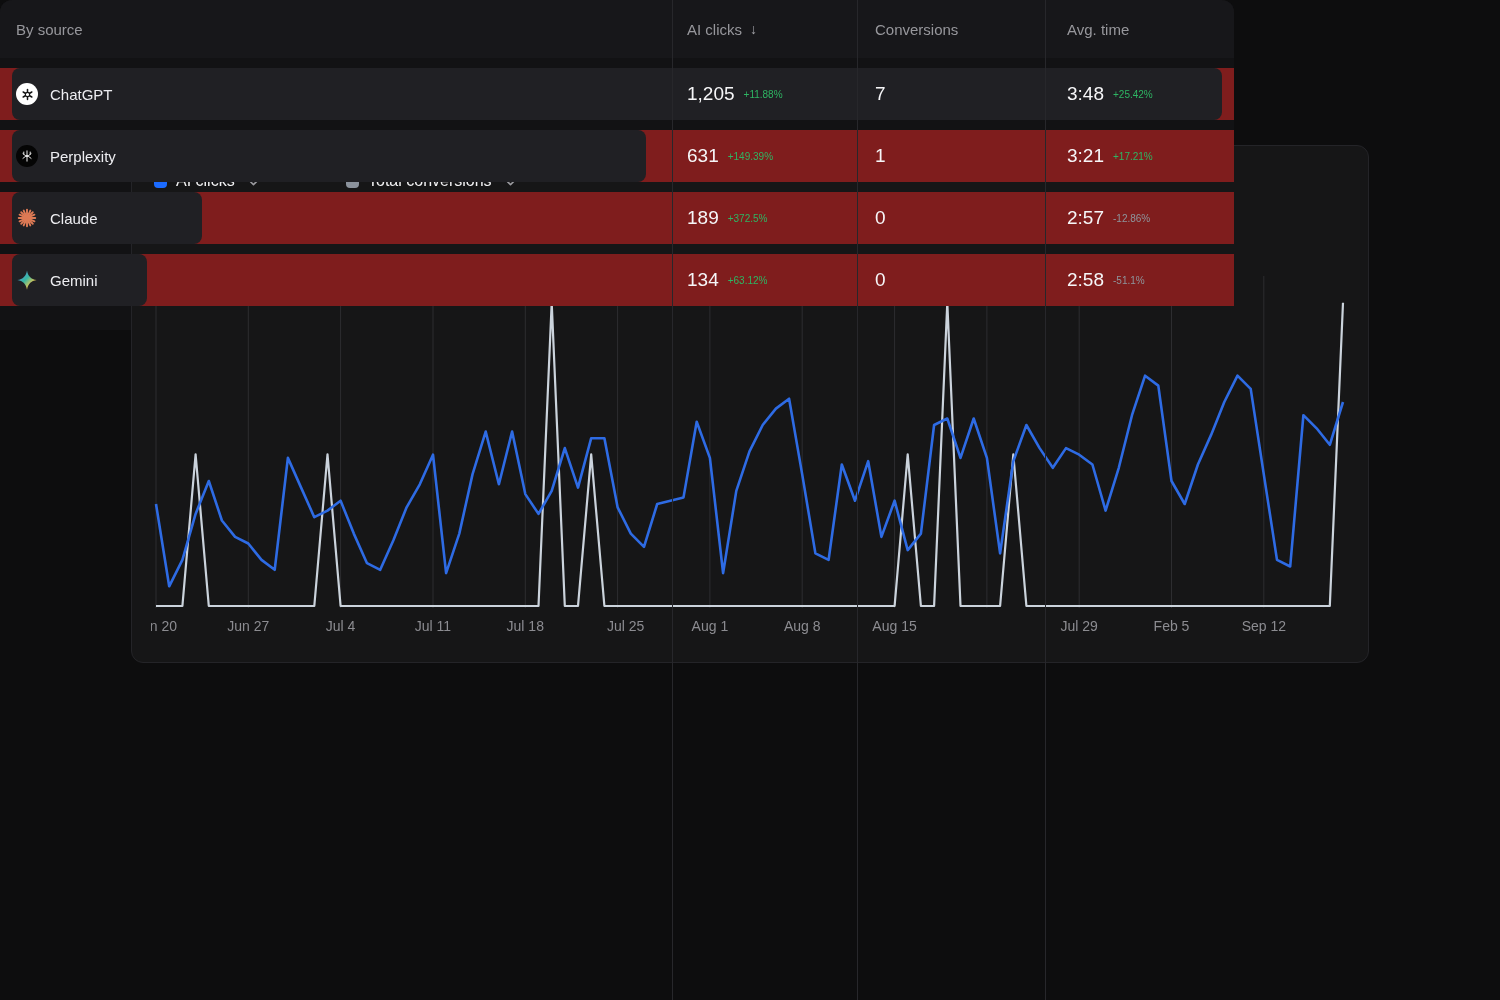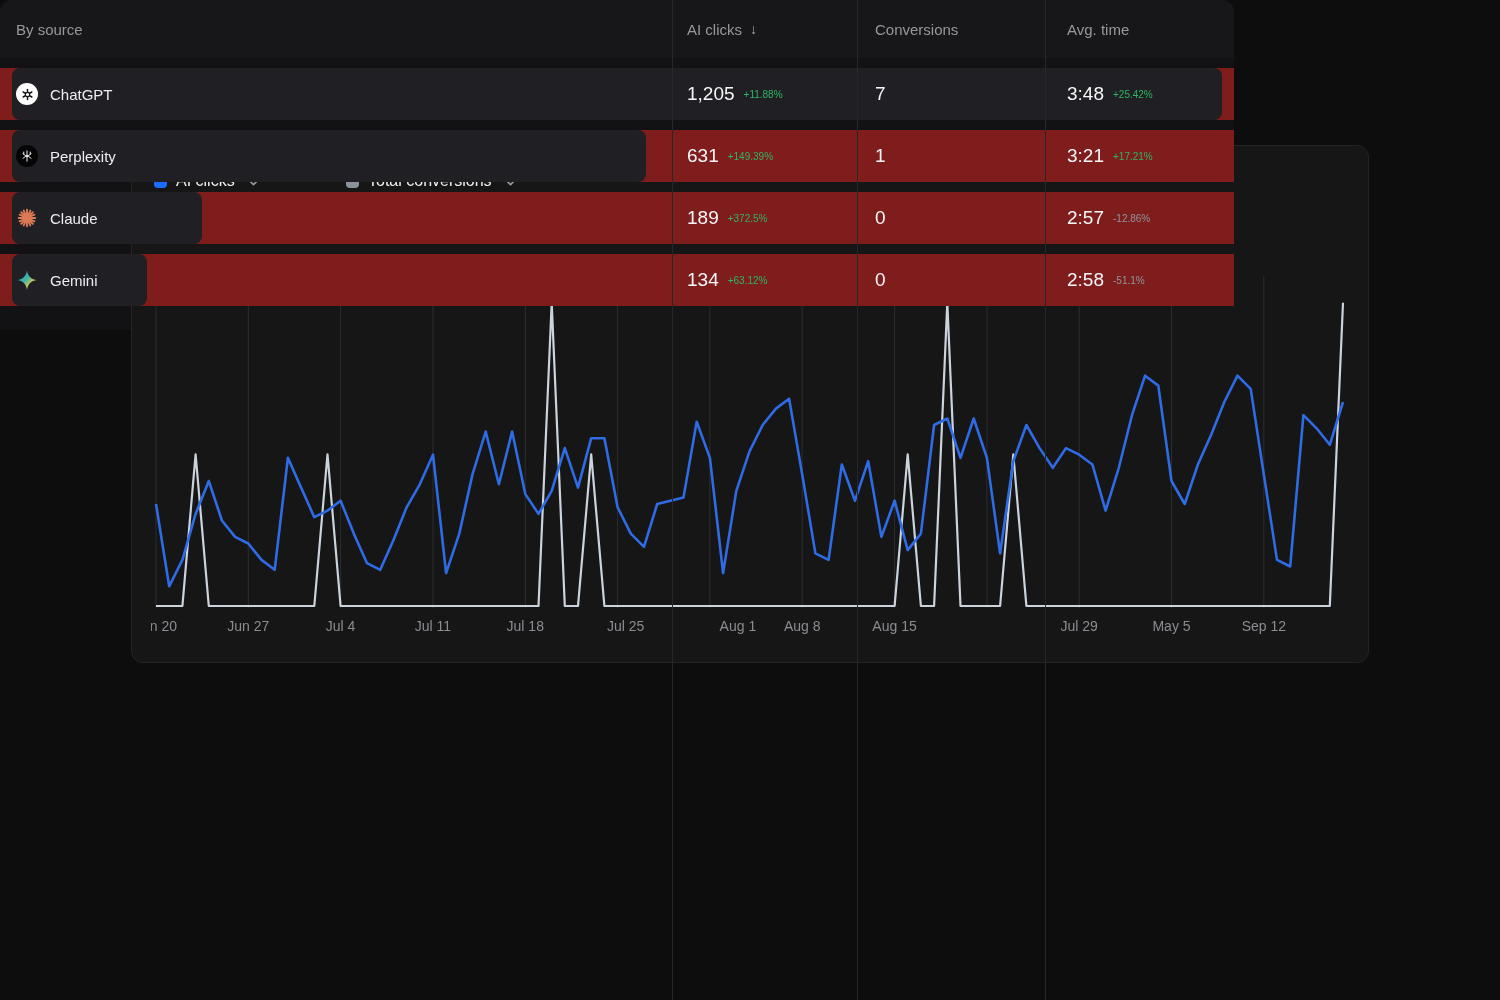--- a/index.html
+++ b/index.html
@@ -118,26 +118,26 @@
         <polyline points="5.0,228.0 18.2,310.3 31.4,283.9 44.6,237.9 57.8,205.0 70.9,244.5 84.1,260.9 97.3,267.5 110.5,283.9 123.7,293.8 136.9,181.9 150.1,211.6 163.3,241.2 176.5,234.6 189.6,224.7 202.8,257.6 216.0,287.2 229.2,293.8 242.4,264.2 255.6,231.3 268.8,208.3 282.0,178.7 295.1,297.1 308.3,257.6 321.5,198.4 334.7,155.6 347.9,208.3 361.1,155.6 374.3,218.1 387.5,237.9 400.7,214.9 413.8,172.1 427.0,211.6 440.2,162.2 453.4,162.2 466.6,231.3 479.8,257.6 493.0,270.8 506.2,228.0 519.4,224.7 532.5,221.4 545.7,145.8 558.9,181.9 572.1,297.1 585.3,214.9 598.5,175.4 611.7,149.0 624.9,132.6 638.1,122.7 651.2,198.4 664.4,277.4 677.6,283.9 690.8,188.5 704.0,224.7 717.2,185.2 730.4,260.9 743.6,224.7 756.7,274.1 769.9,257.6 783.1,149.0 796.3,142.5 809.5,181.9 822.7,142.5 835.9,181.9 849.1,277.4 862.3,185.2 875.4,149.0 888.6,172.1 901.8,191.8 915.0,172.1 928.2,178.7 941.4,188.5 954.6,234.6 967.8,191.8 981.0,139.2 994.1,99.7 1007.3,109.6 1020.5,205.0 1033.7,228.0 1046.9,188.5 1060.1,158.9 1073.3,126.0 1086.5,99.7 1099.7,112.9 1112.8,198.4 1126.0,283.9 1139.2,290.5 1152.4,139.2 1165.6,152.3 1178.8,168.8 1192.0,126.0" fill="none" stroke="#2e6be4" stroke-width="2.6" stroke-linejoin="round"></polyline>
       </svg>
   </div>
   <div class="x-axis" id="x-axis">
       <span style="left: 5px;">Jun 20</span>
       <span style="left: 97.32px;">Jun 27</span>
       <span style="left: 189.64px;">Jul 4</span>
       <span style="left: 281.96px;">Jul 11</span>
       <span style="left: 374.28px;">Jul 18</span>
       <span style="left: 466.6px; margin-left: 8px;">Jul 25</span>
-      <span style="left: 558.92px; margin-left: 28px;">Aug 1</span>
+      <span style="left: 558.92px;">Aug 1</span>
       <span style="left: 651.24px;">Aug 8</span>
       <span style="left: 743.56px;">Aug 15</span>
       <span style="left: 835.88px; margin-top: 32px;">Aug 22</span>
       <span style="left: 928.2px;">Jul 29</span>
-      <span style="left: 1020.52px;">May 5</span>
+      <span style="left: 1020.52px;">Feb 5</span>
       <span style="left: 1112.84px;">Sep 12</span>
     </div>
 </section>
 
 <section class="table-card">
   <div class="v-div" style="left:672px"></div>
   <div class="v-div" style="left:857px"></div>
   <div class="v-div" style="left:1045px"></div>
 
   <div class="t-header">

